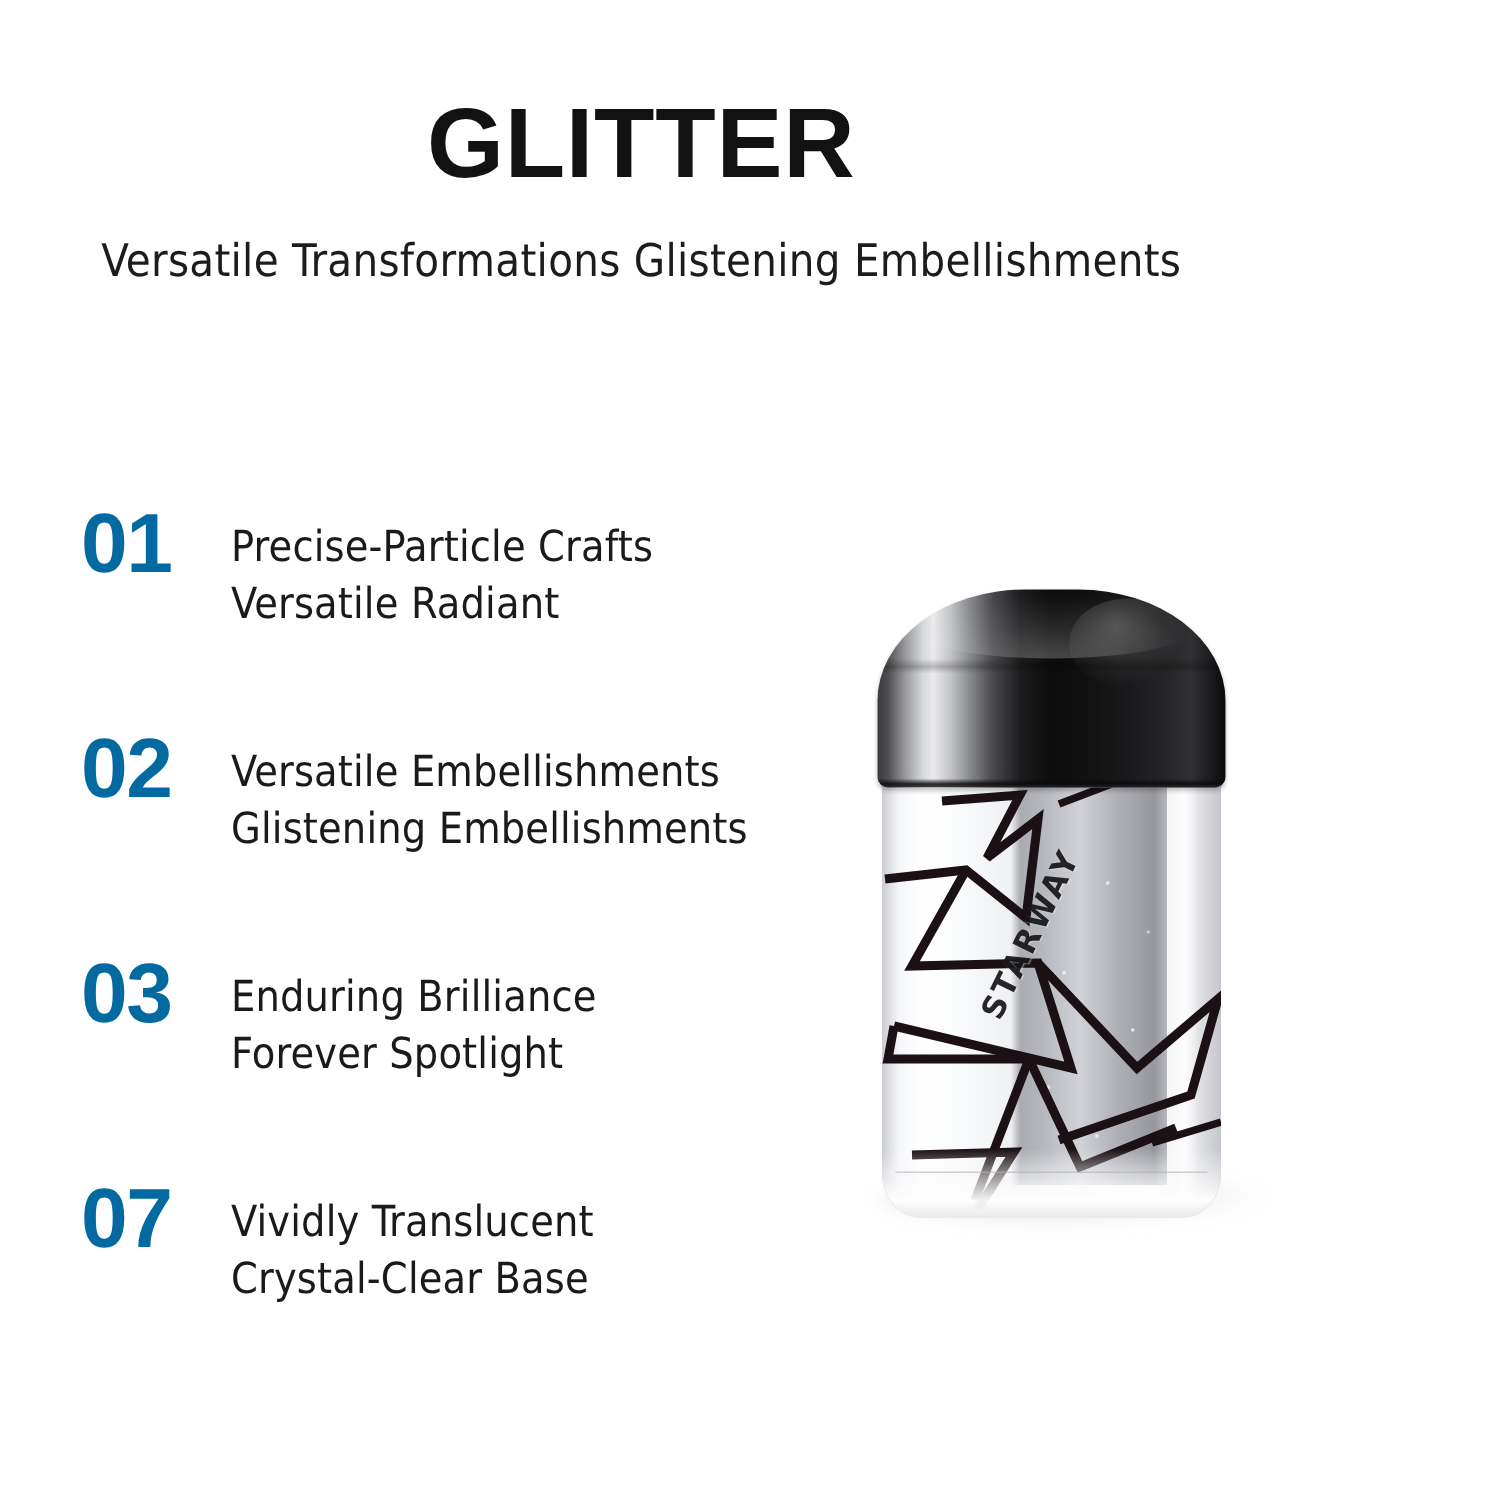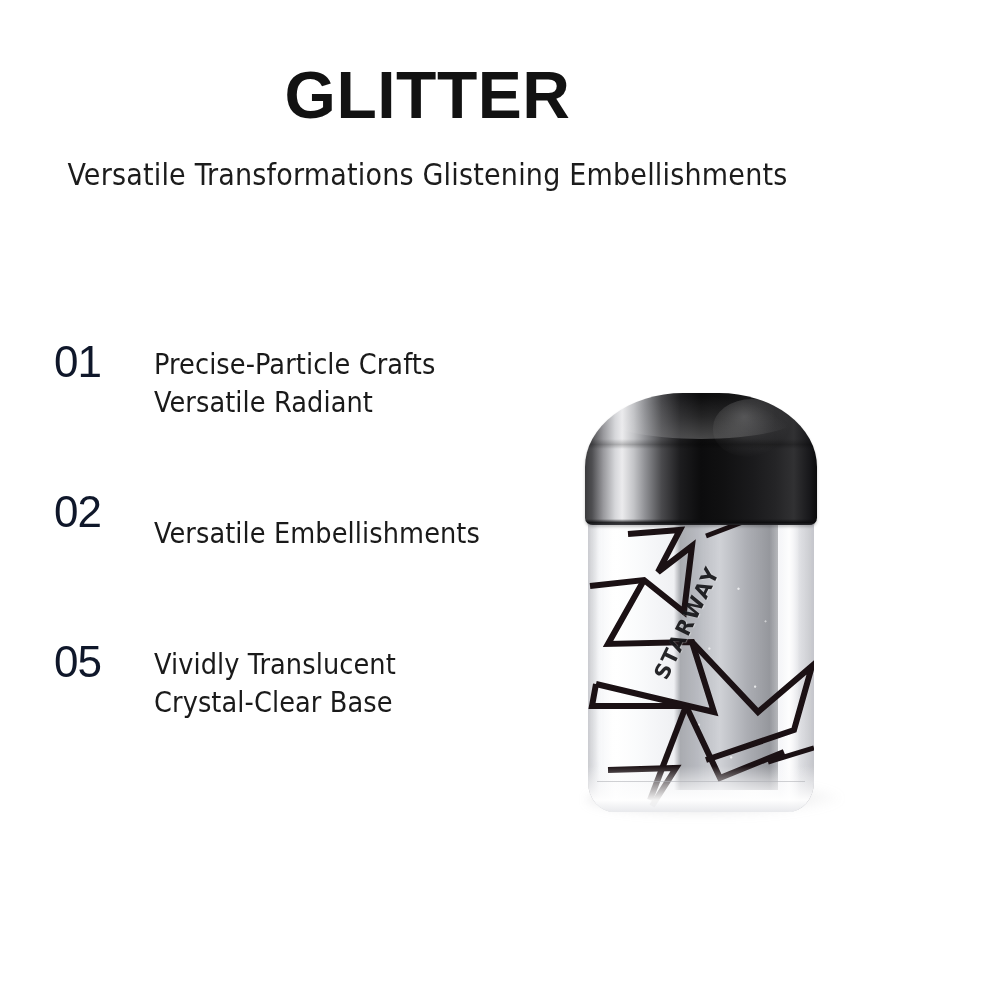--- a/index.html
+++ b/index.html
@@ -62,23 +62,23 @@
     display: flex;
     align-items: center;
     height: 112px;
     margin-bottom: 38px;
   }
   .feature-row:last-child { margin-bottom: 0; }
 
   .feature-num {
     flex: 0 0 100px;
     font-family: "Liberation Sans", sans-serif;
-    font-size: 44px;
-    font-weight: 400;
-    color: #0f172a;
+    font-size: 56px;
+    font-weight: 700;
+    color: #0369a1;
     letter-spacing: -1px;
     line-height: 1;
   }
   .feature-lines {
     flex: 1 1 auto;
     font-family: "DejaVu Sans Condensed", "Liberation Sans", sans-serif;
     font-weight: 300;
     font-size: 28.5px;
     line-height: 1.33;
     color: #1a1a1a;
@@ -358,26 +358,34 @@
       <div class="feature-lines">
         <span class="ln">Precise-Particle Crafts</span>
         <span class="ln">Versatile Radiant</span>
       </div>
     </div>
 
     <div class="feature-row">
       <div class="feature-num">02</div>
       <div class="feature-lines">
         <span class="ln">Versatile Embellishments</span>
+        <span class="ln">Glistening Embellishments</span>
       </div>
     </div>
 
-
     <div class="feature-row">
-      <div class="feature-num">05</div>
+      <div class="feature-num">03</div>
+      <div class="feature-lines">
+        <span class="ln">Enduring Brilliance</span>
+        <span class="ln">Forever Spotlight</span>
+      </div>
+    </div>
+
+    <div class="feature-row">
+      <div class="feature-num">07</div>
       <div class="feature-lines">
         <span class="ln">Vividly Translucent</span>
         <span class="ln">Crystal-Clear Base</span>
       </div>
     </div>
 
   </div>
 
   <div class="product">
 

